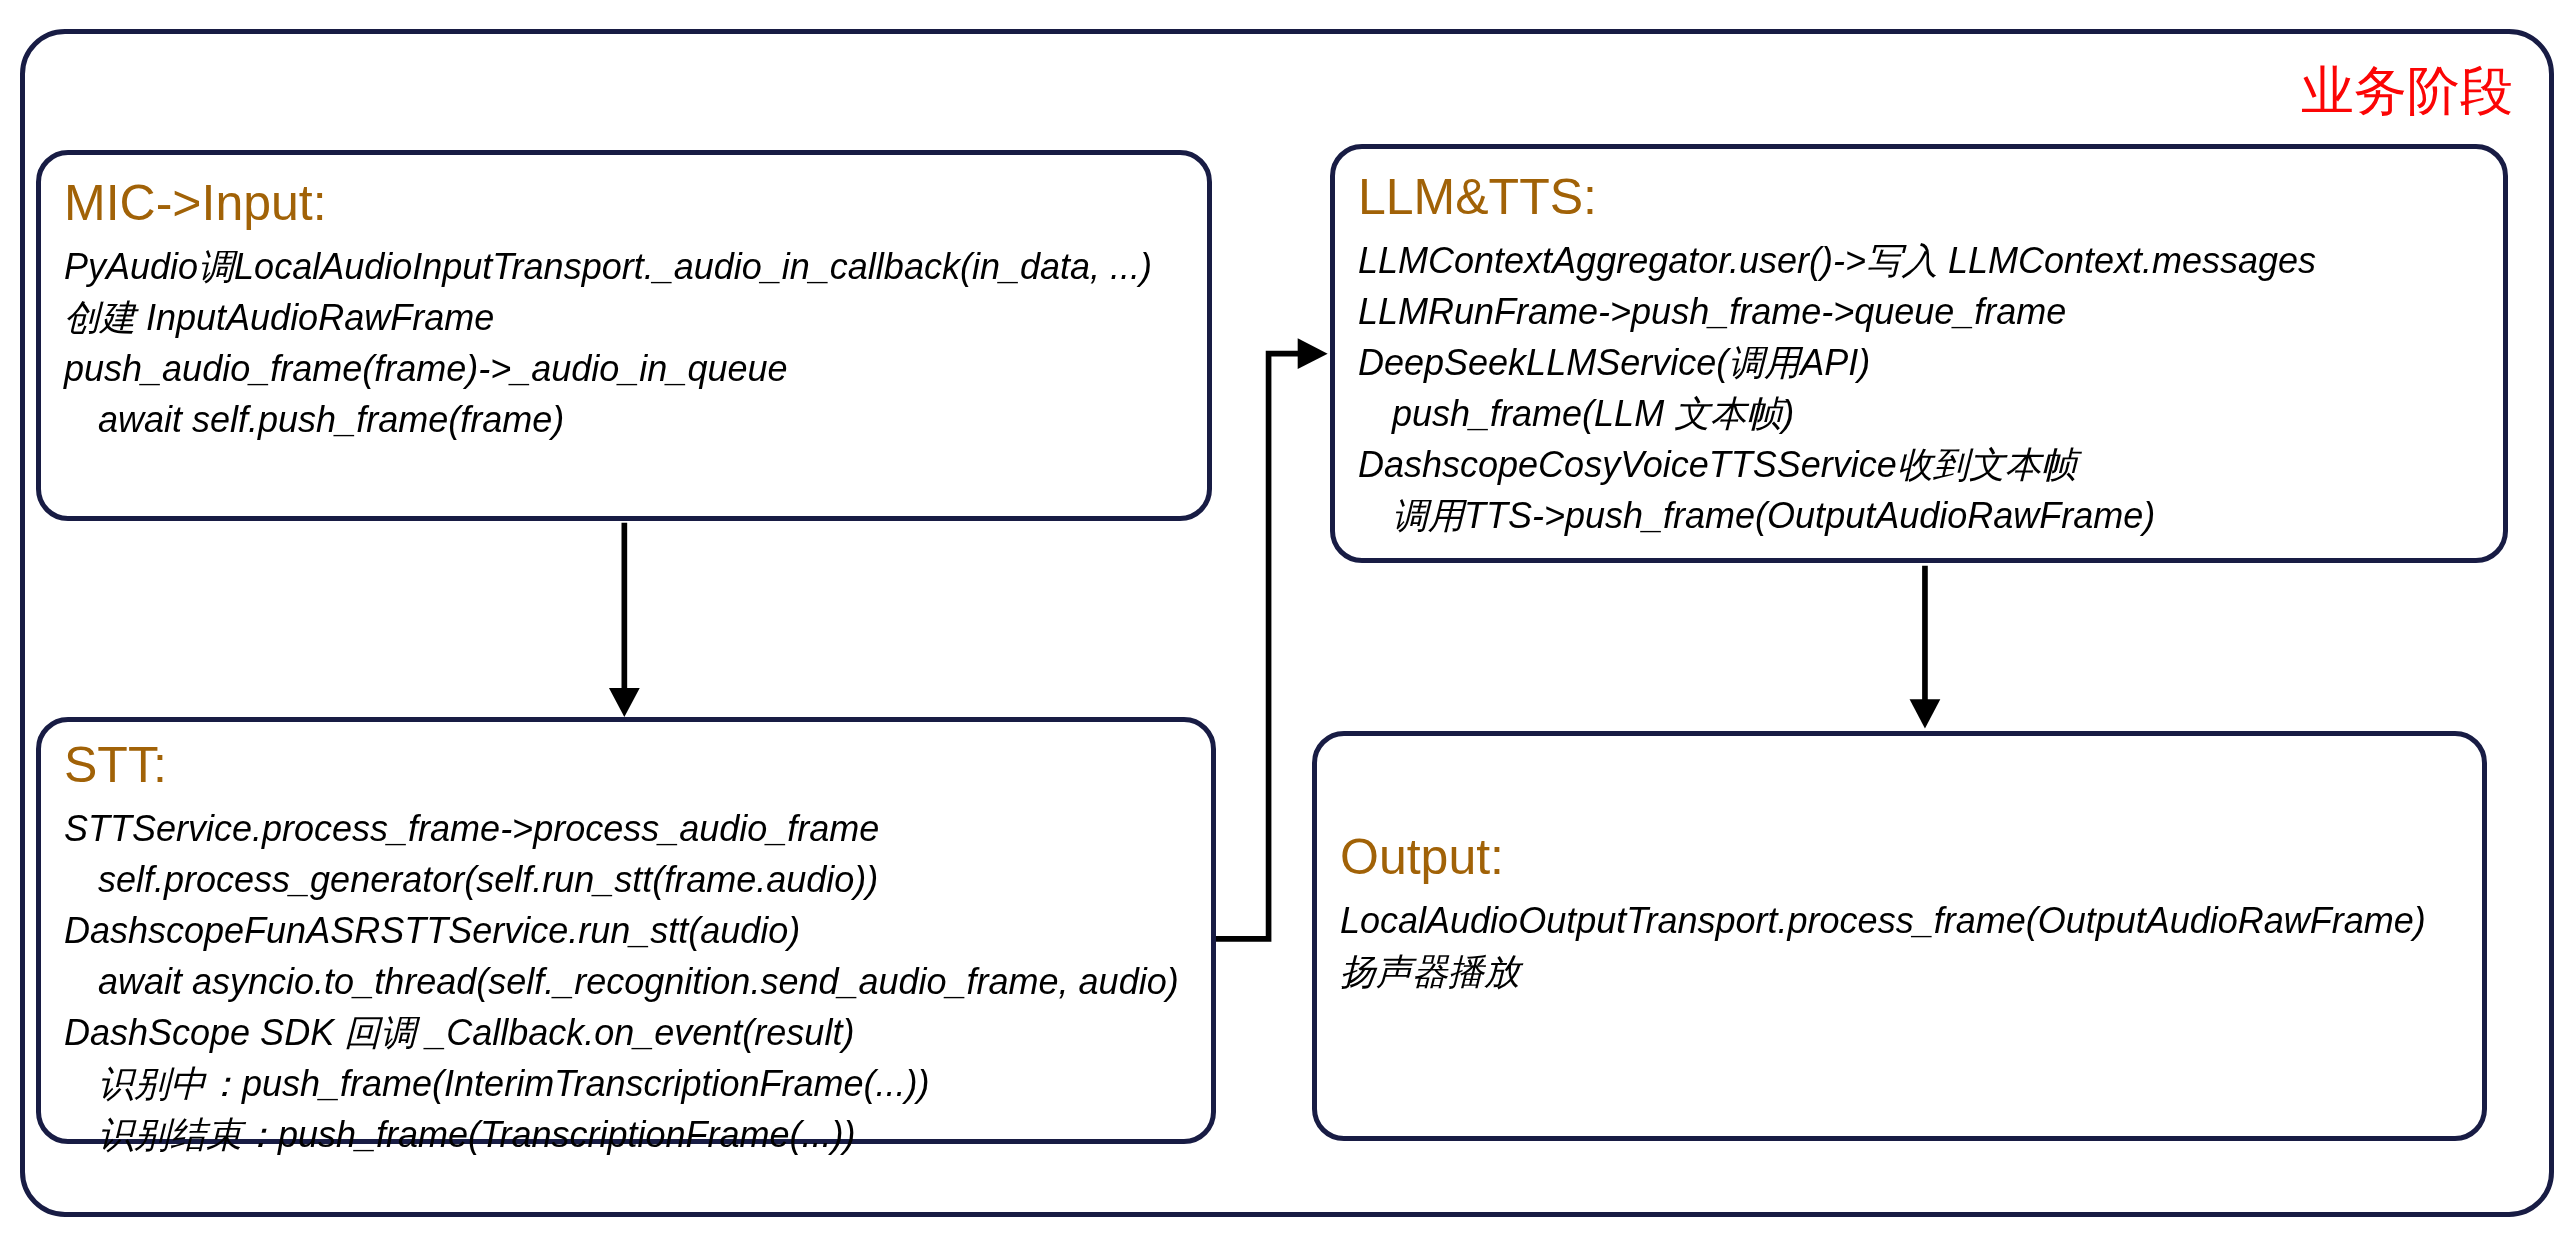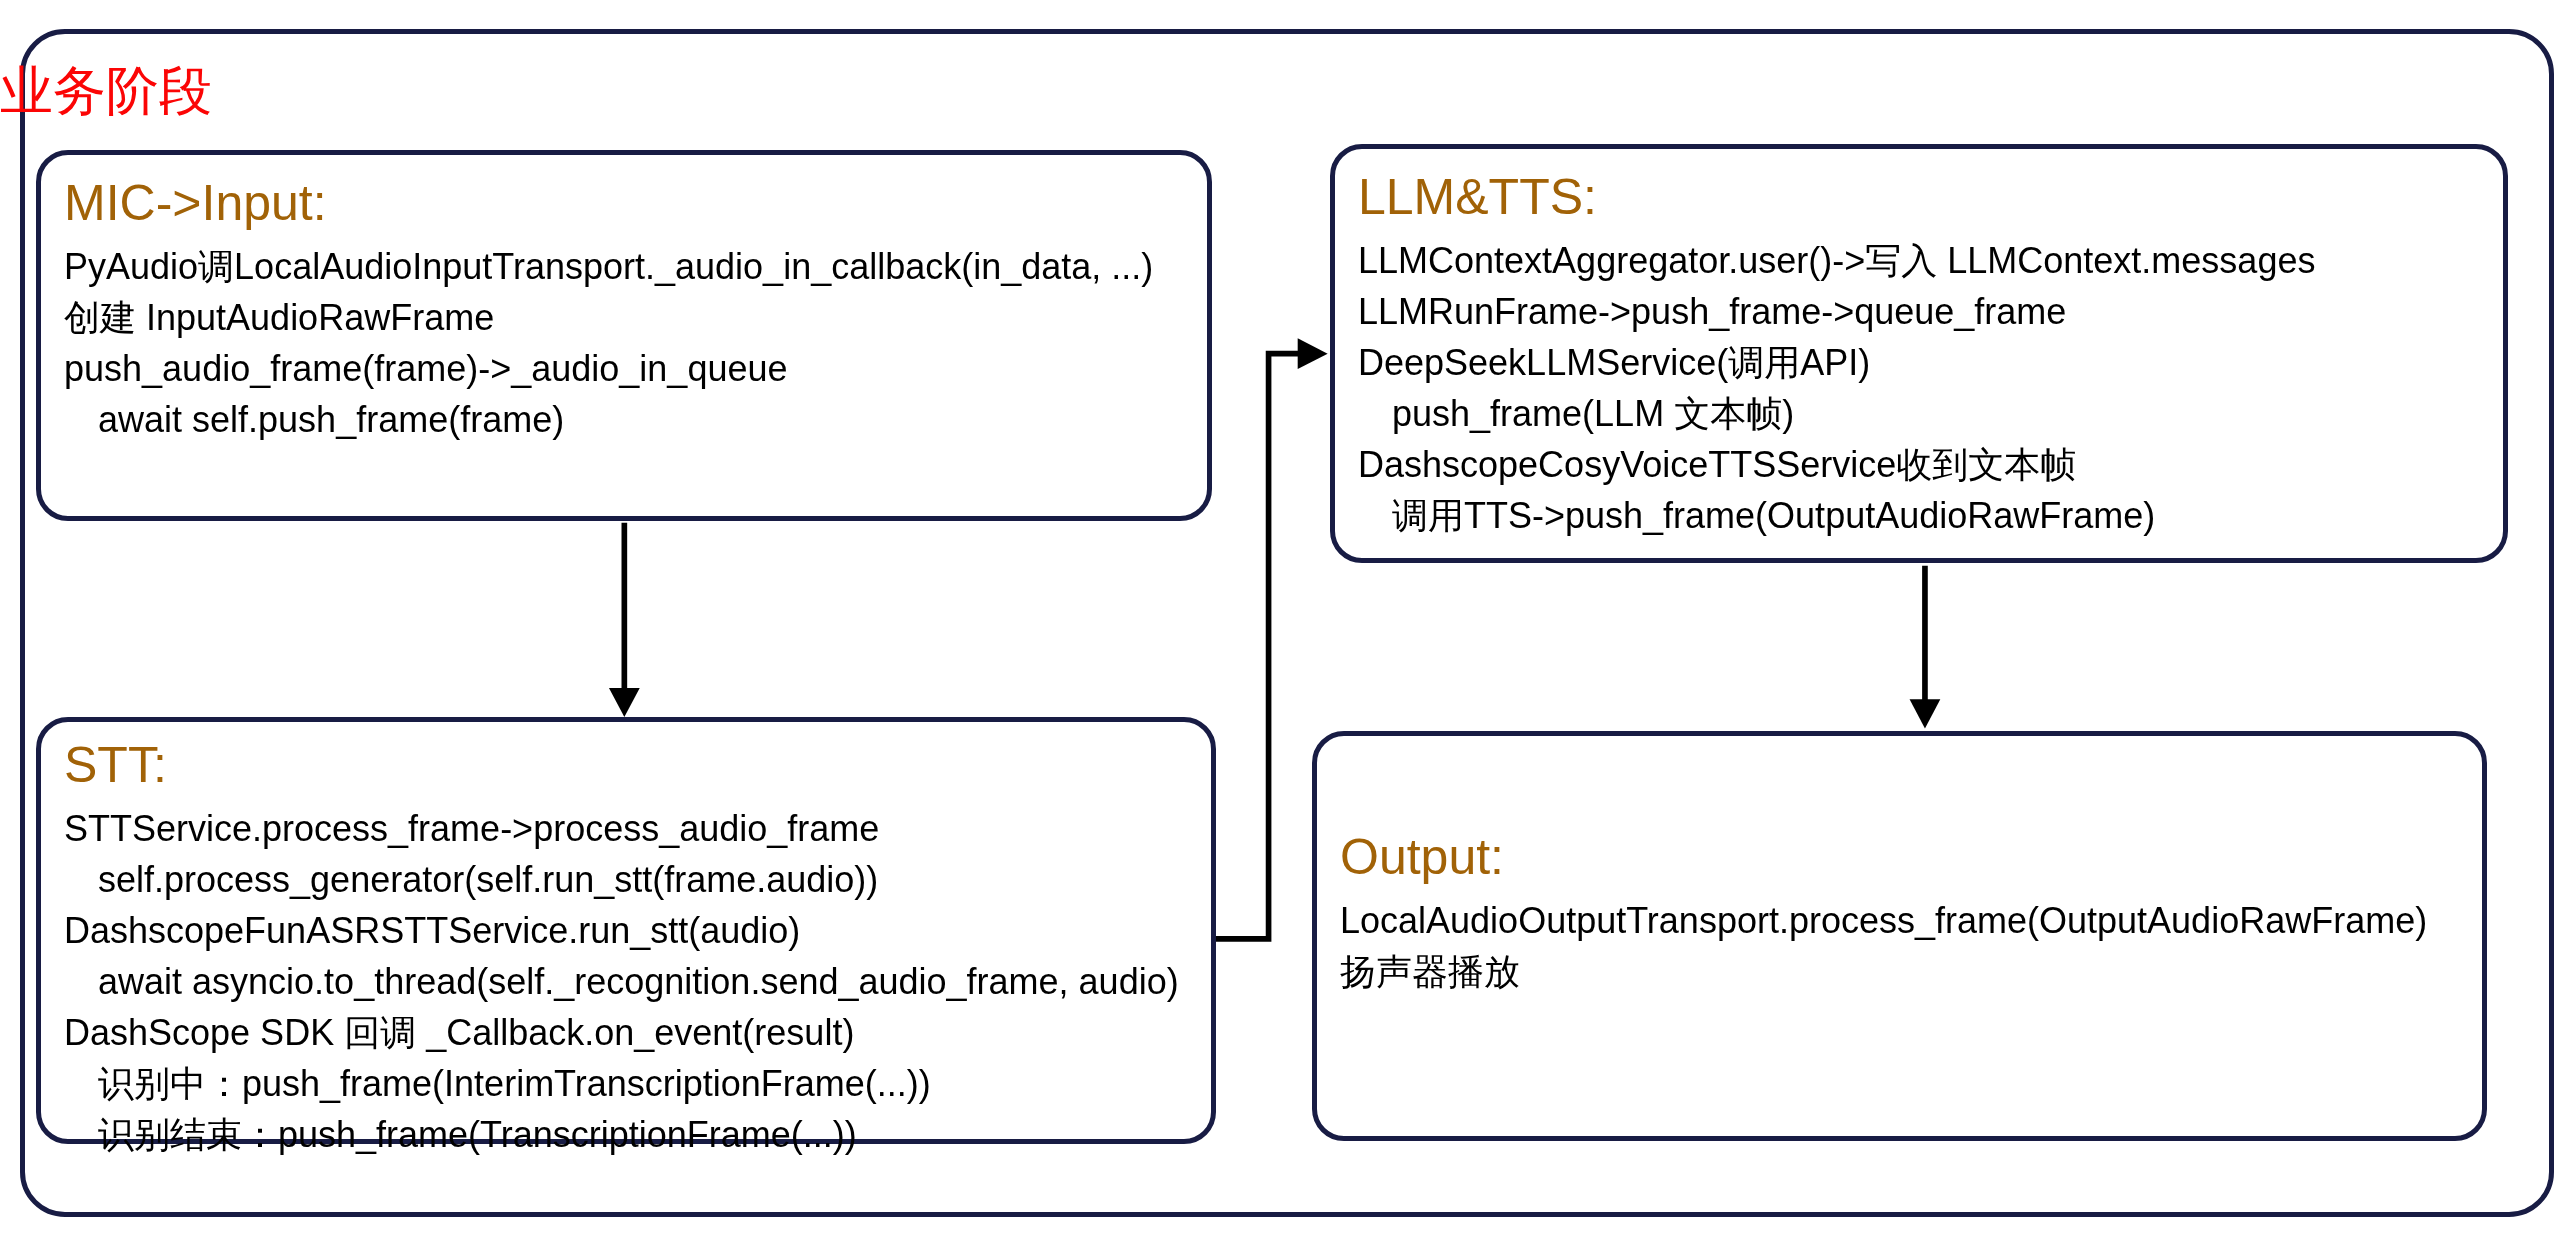--- a/index.html
+++ b/index.html
@@ -16,24 +16,25 @@
     left: 20px; top: 29px;
     width: 2534px; height: 1188px;
     border: 5.7px solid #181c44;
     border-radius: 45px;
     box-sizing: border-box;
   }
   .diagram-title {
     position: absolute;
     left: 0; top: 58px;
     width: 2477px;
-    text-align: left;
+    text-align: right;
     font-size: 53px;
     line-height: 65px;
     color: #fb0505;
+    padding-left: 36px;
   }
   .box {
     position: absolute;
     border: 5.7px solid #181c44;
     border-radius: 32px;
     background: #ffffff;
     box-sizing: border-box;
     padding: 18px 23px;
   }
   .box-mic    { left: 36px;   top: 150px; width: 1176px; height: 371px; }
@@ -45,20 +46,21 @@
     line-height: 60px;
     color: #a16207;
     margin-bottom: 8px;
     white-space: nowrap;
   }
   .code-line {
     font-size: 36px;
     line-height: 51px;
     color: #000000;
     white-space: nowrap;
+    font-style: italic;
   }
   .indent { padding-left: 34px; }
   .arrows {
     position: absolute;
     left: 0; top: 0;
     pointer-events: none;
   }
 </style>
 </head>
 <body>

